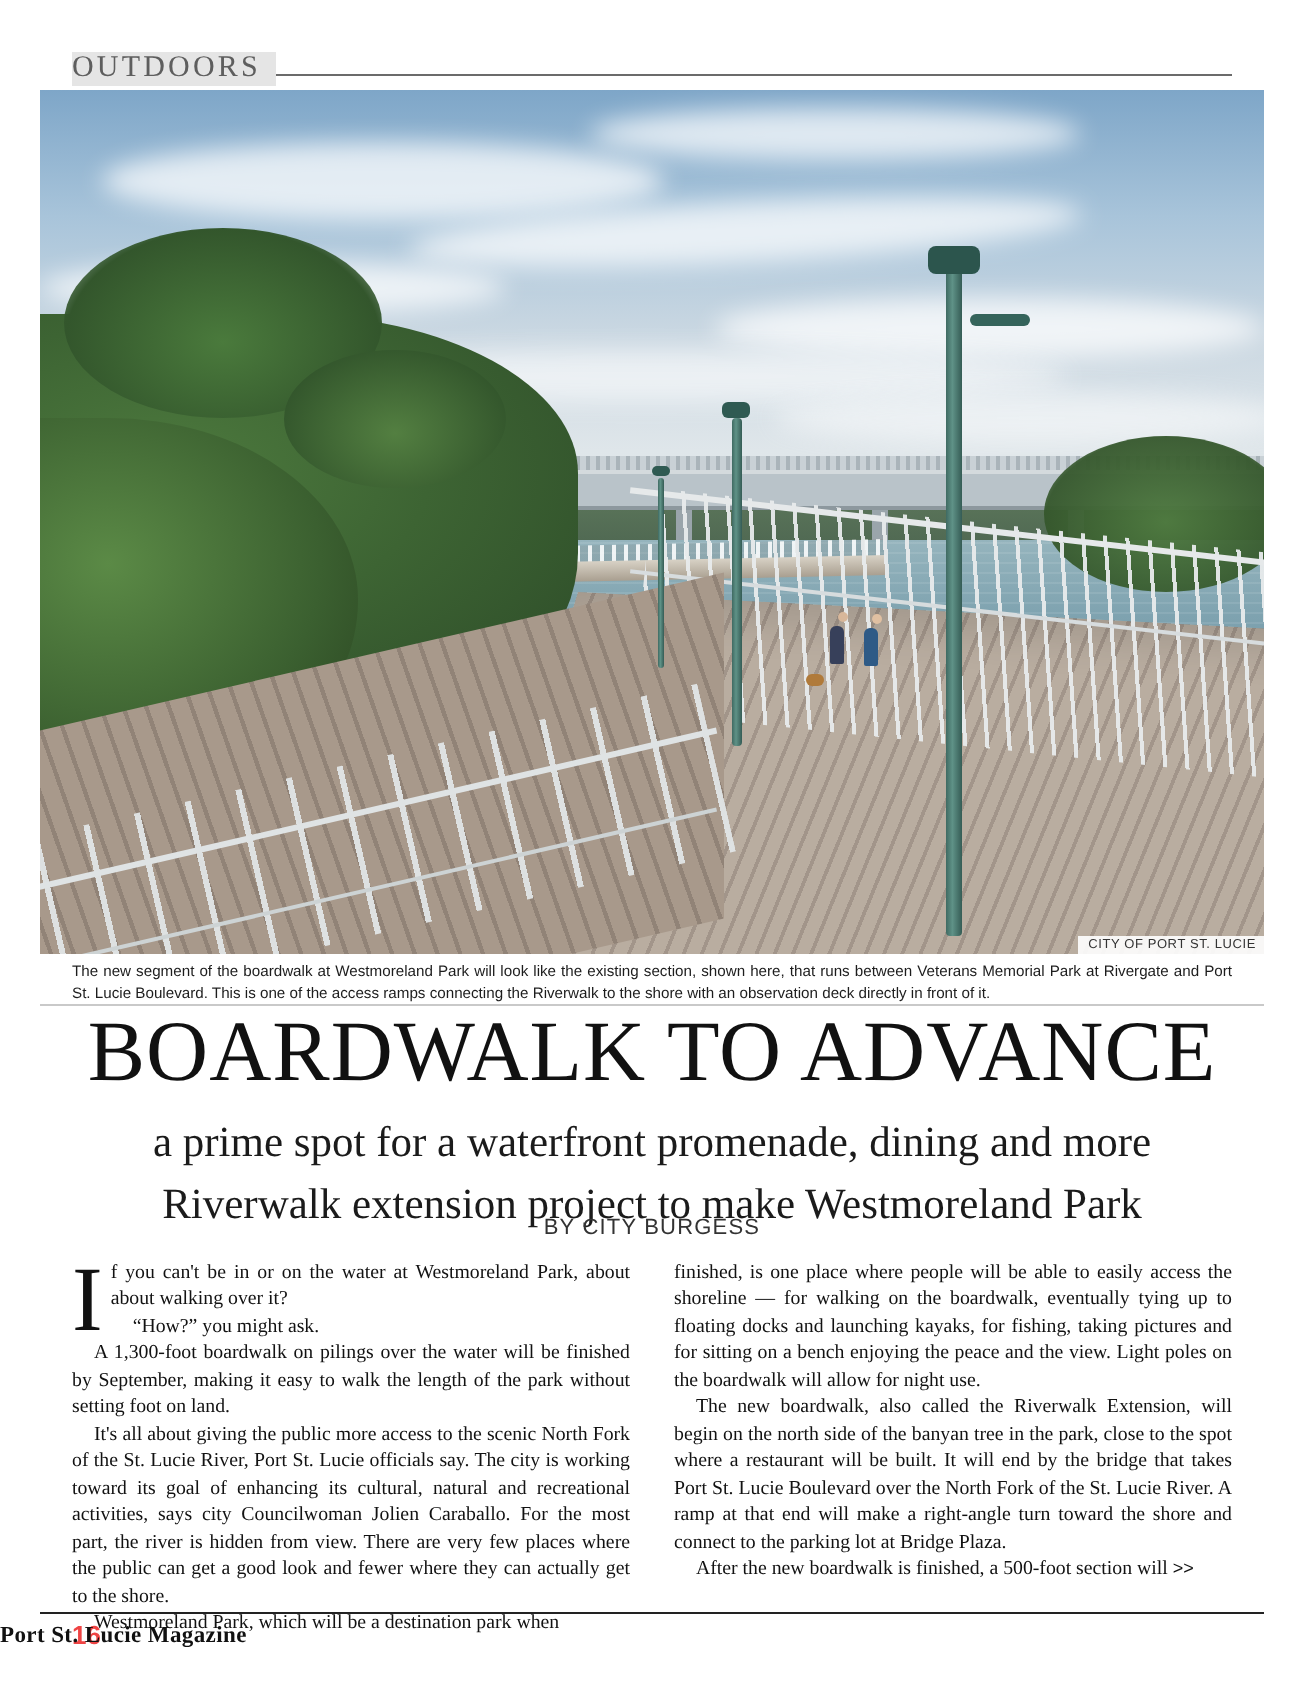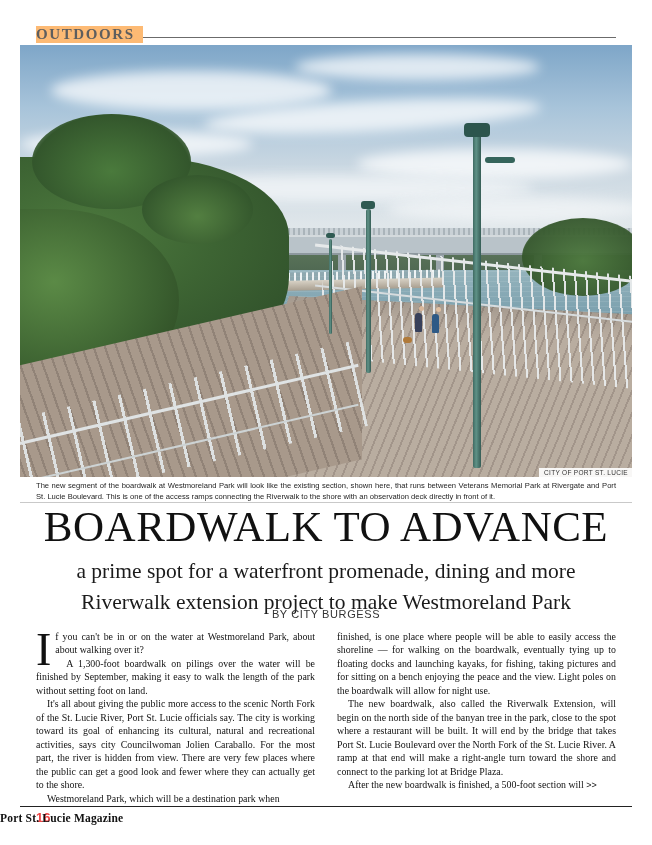--- a/index.html
+++ b/index.html
@@ -33,27 +33,27 @@
     left: 0;
     right: 0;
     top: 11px;
     height: 1px;
     background: #6b6b6b;
   }
   .kicker-text {
     position: absolute;
     left: 0;
     top: 0;
-    background: #fdba74;
+    background: #e5e5e5;
     padding-right: 8px;
     font-family: "Liberation Serif", serif;
     font-size: 15px;
     letter-spacing: 1.6px;
     color: #5e5e5e;
-    font-weight: 700;
+    font-weight: 400;
   }
 
   
   .photo-wrap {
     position: absolute;
     top: 45px;
     left: 20px;
     width: 612px;
     height: 432px;
     overflow: hidden;
@@ -499,20 +499,21 @@
   <div class="headline">BOARDWALK TO ADVANCE</div>
   <div class="subhead">
     <div>a prime spot for a waterfront promenade, dining and more</div>
     <div>Riverwalk extension project to make Westmoreland Park</div>
   </div>
   <div class="byline">BY CITY BURGESS</div>
 
   <div class="cols">
     <div class="col">
       <p class="first"><span class="dropcap">I</span><span>f you can't be in or on the water at Westmoreland Park, about about walking over it?</span></p>
+      <p>“How?” you might ask.</p>
       <p>A 1,300-foot boardwalk on pilings over the water will be finished by September, making it easy to walk the length of the park without setting foot on land.</p>
       <p>It's all about giving the public more access to the scenic North Fork of the St. Lucie River, Port St. Lucie officials say. The city is working toward its goal of enhancing its cultural, natural and recreational activities, says city Councilwoman Jolien Caraballo. For the most part, the river is hidden from view. There are very few places where the public can get a good look and fewer where they can actually get to the shore.</p>
       <p>Westmoreland Park, which will be a destination park when</p>
     </div>
     <div class="col">
       <p class="first">finished, is one place where people will be able to easily access the shoreline — for walking on the boardwalk, eventually tying up to floating docks and launching kayaks, for fishing, taking pictures and for sitting on a bench enjoying the peace and the view. Light poles on the boardwalk will allow for night use.</p>
       <p>The new boardwalk, also called the Riverwalk Extension, will begin on the north side of the banyan tree in the park, close to the spot where a restaurant will be built. It will end by the bridge that takes Port St. Lucie Boulevard over the North Fork of the St. Lucie River. A ramp at that end will make a right-angle turn toward the shore and connect to the parking lot at Bridge Plaza.</p>
       <p><span>After the new boardwalk is finished, a 500-foot section will</span> <span class="arrow">&gt;&gt;</span></p>
     </div>
   </div>

